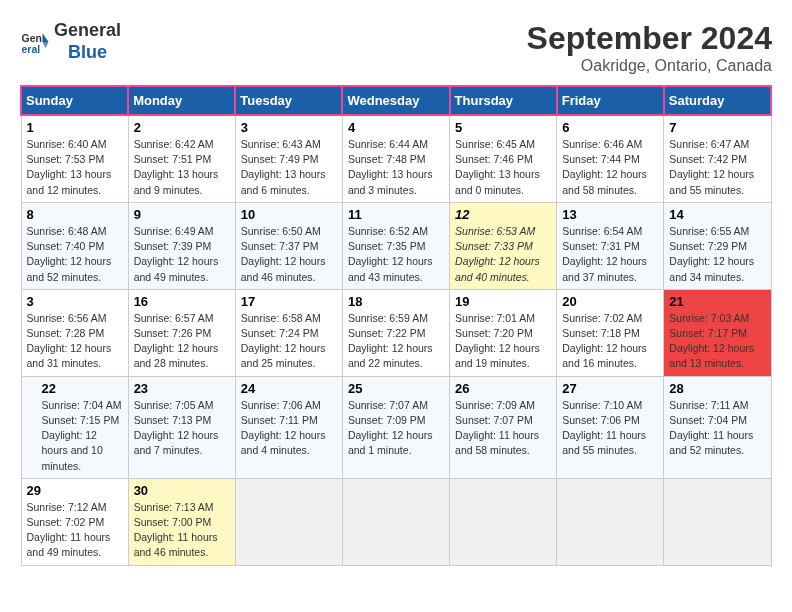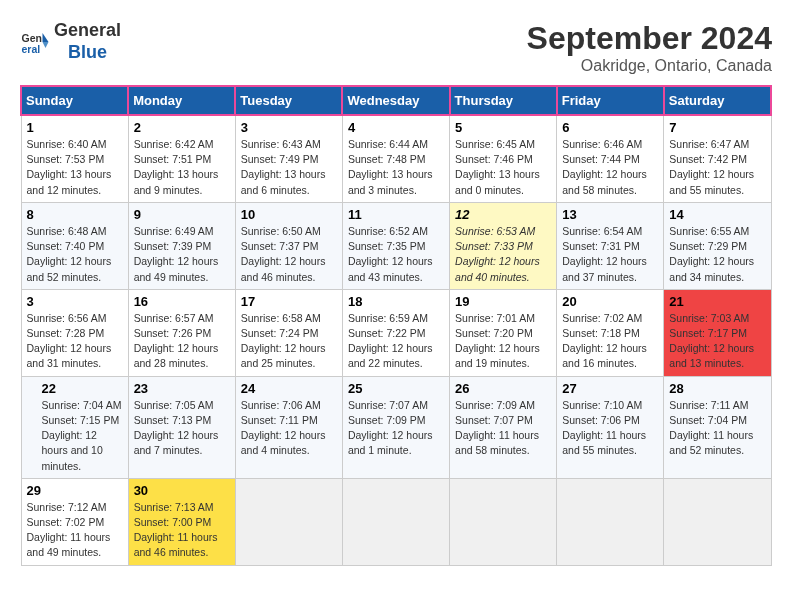--- a/index.html
+++ b/index.html
@@ -353,21 +353,21 @@
       </tr>
       <tr>
         <td style="background: rgb(255, 255, 255);">
         <span class="day-num">29</span>
         <div class="day-info">
           Sunrise: 7:12 AM<br>
           Sunset: 7:02 PM<br>
           Daylight: 11 hours and 49 minutes.
         </div>
       </td>
-        <td style="background: #fde047;">
+        <td style="background: #fef9c3;">
         <span class="day-num">30</span>
         <div class="day-info">
           Sunrise: 7:13 AM<br>
           Sunset: 7:00 PM<br>
           Daylight: 11 hours and 46 minutes.
         </div>
       </td>
         <td class="empty-cell" style="background: rgb(240, 240, 240);"></td>
         <td class="empty-cell" style="background: rgb(240, 240, 240);"></td>
         <td class="empty-cell" style="background: rgb(240, 240, 240);"></td>

